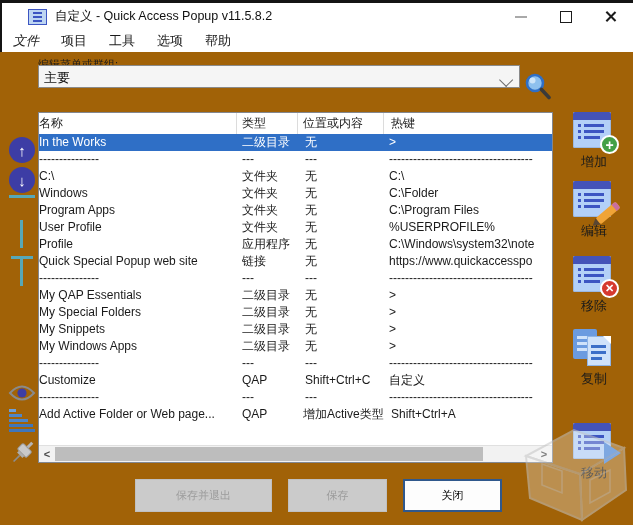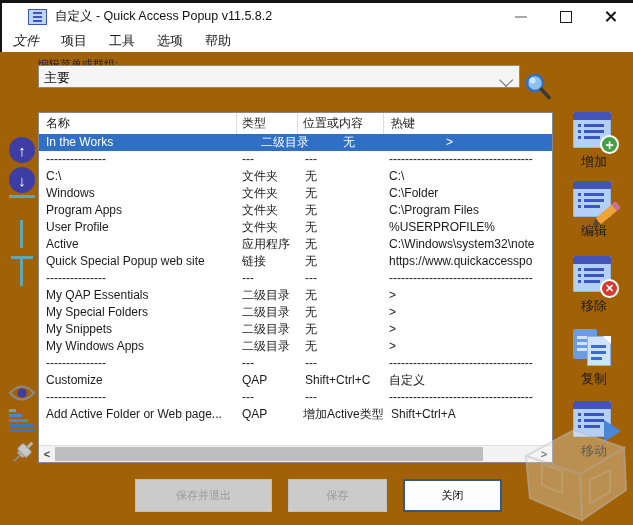--- a/index.html
+++ b/index.html
@@ -44,23 +44,23 @@
 
   
   .table{position:absolute;left:38px;top:112px;width:515px;height:351px;background:#ffffff;
          border:1px solid #828790;box-sizing:border-box;font-size:12px;}
   .thead{display:grid;grid-template-columns:198px 61px 86px 1fr;height:21px;line-height:21px;
          background:#ffffff;border-bottom:1px solid #e3e3e3;color:#1a1a1a;}
   .thead .hcell{border-right:1px solid #dcdcdc;overflow:hidden;white-space:nowrap;}
   .thead .hcell:last-child{border-right:none;}
   .trows{position:absolute;left:0;top:21px;right:0;bottom:16px;overflow:hidden;}
   .trow{display:grid;grid-template-columns:198px 61px 86px 1fr;height:17px;line-height:17px;color:#1a1a1a;}
-  .trow.selected{background:#2f6fc6;color:#ffffff;gap:19px;}
+  .trow.selected{background:#2f6fc6;color:#ffffff;}
   .cell{overflow:hidden;white-space:nowrap;}
-  .c-name{padding-left:7px;}
+  .c-name{}
   .c-type{padding-left:5px;}
   .c-hotkey{padding-left:7px;}
   .c-location{padding-left:5px;}
 
   
   .hscroll{position:absolute;left:0;right:0;bottom:0;height:16px;background:#f2f2f2;
            border-top:1px solid #e0e0e0;display:flex;align-items:stretch;}
   .sb-arrow{width:16px;display:flex;align-items:center;justify-content:center;
             font-size:11px;font-weight:bold;color:#4a4a4a;background:#f2f2f2;}
   .sb-track{flex:1;position:relative;}
@@ -222,21 +222,21 @@
           <span class="cell c-hotkey">无</span>
           <span class="cell c-location">C:\Program Files</span>
         </div>
         <div class="trow">
           <span class="cell c-name">User Profile</span>
           <span class="cell c-type">文件夹</span>
           <span class="cell c-hotkey">无</span>
           <span class="cell c-location">%USERPROFILE%</span>
         </div>
         <div class="trow">
-          <span class="cell c-name">Active</span>
+          <span class="cell c-name">Profile</span>
           <span class="cell c-type">应用程序</span>
           <span class="cell c-hotkey">无</span>
           <span class="cell c-location">C:\Windows\system32\note</span>
         </div>
         <div class="trow">
           <span class="cell c-name">Quick Special Popup web site</span>
           <span class="cell c-type">链接</span>
           <span class="cell c-hotkey">无</span>
           <span class="cell c-location">https://www.quickaccesspo</span>
         </div>
@@ -402,21 +402,21 @@
       <div class="doc-front">
           <span class="fold"></span>
           <i></i>
           <i></i>
           <i></i>
         </div>
     </div>
     <div class="side-label">复制</div>
   </div>
 
-  <div class="side-btn" style="top:401px;">
+  <div class="side-btn" style="top:423px;">
     <div class="qap-icon">
       <div class="panel">
           <div class="ph"></div>
           <i class="ln ln1"></i>
           <i class="bu bu1"></i>
           <i class="ln ln2"></i>
           <i class="bu bu2"></i>
           <i class="ln ln3"></i>
           <i class="bu bu3"></i>
         </div>

